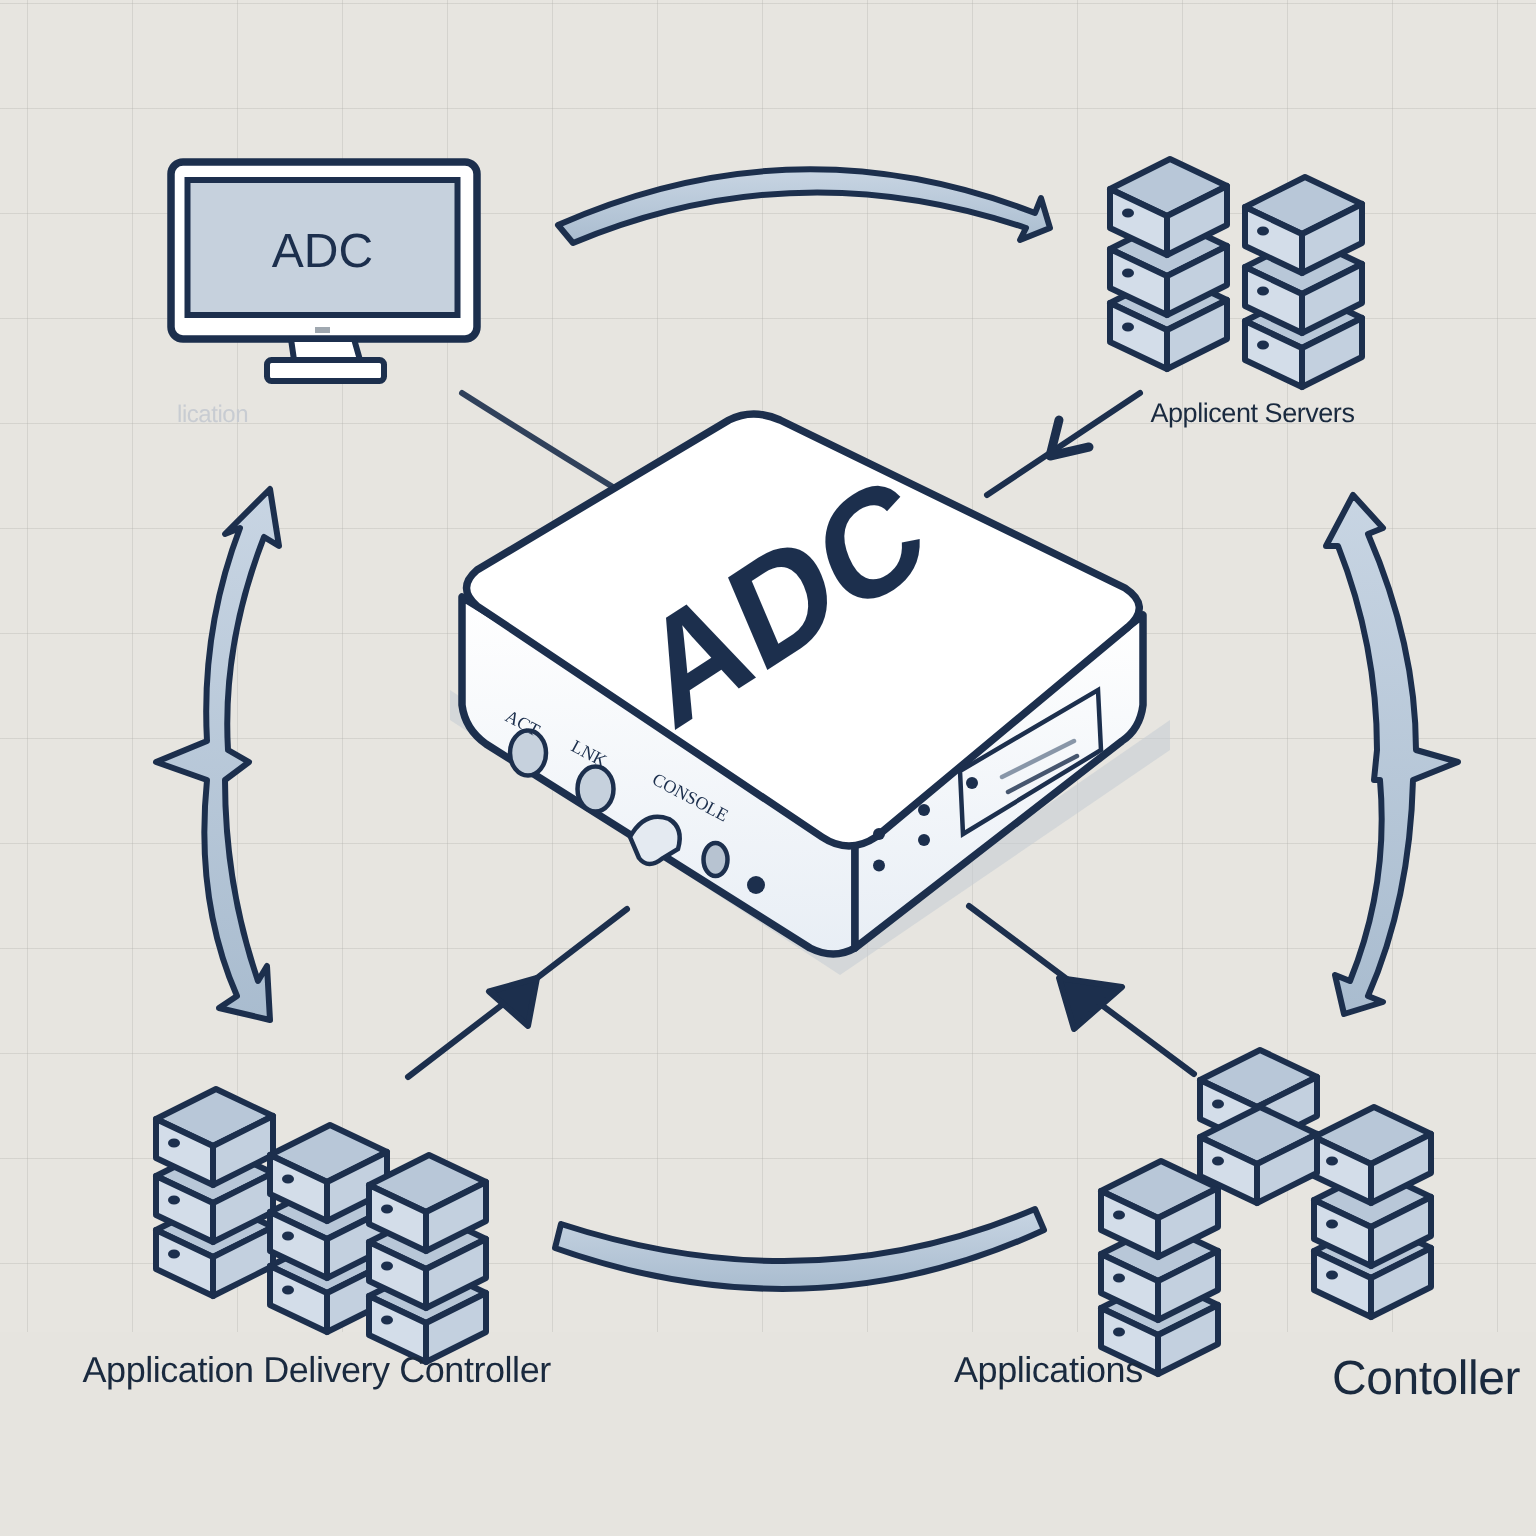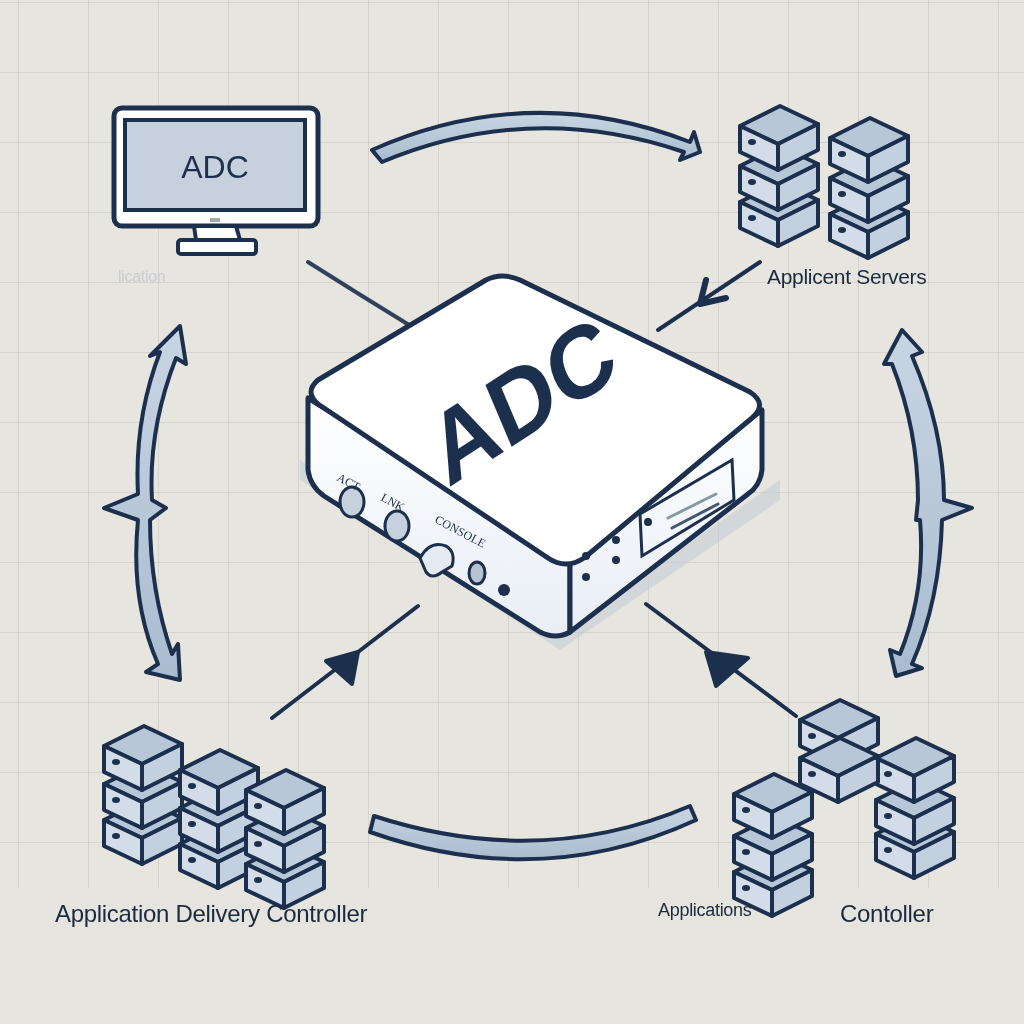--- a/index.html
+++ b/index.html
@@ -18,24 +18,24 @@
       background-size: 70px 70px;
       background-position: 18px 2px;
     }
     svg.scene { position: absolute; left: 0; top: 0; width: 1024px; height: 1024px; }
     .label {
       position: absolute; color: #1a2a3f; white-space: nowrap;
       font-family: "Liberation Sans", sans-serif;
       letter-spacing: -0.3px;
     }
     .label.monitor-caption { color: #c8ccd2; font-size: 16px; left: 118px; top: 268px; }
-    .label.top-right { font-size: 21px; left: 767px; top: 265px; }
+    .label.top-right { font-size: 18px; left: 767px; top: 265px; }
     .label.bottom-left { font-size: 24px; left: 55px; top: 900px; }
-    .label.bottom-right-a { font-size: 18px; left: 658px; top: 900px; }
-    .label.bottom-right-b { font-size: 24px; left: 840px; top: 900px; }
+    .label.bottom-right-a { font-size: 24px; left: 636px; top: 900px; }
+    .label.bottom-right-b { font-size: 32px; left: 888px; top: 900px; }
     .port-text { font-family: "Liberation Serif", serif; fill: #1c2f4d; font-size: 12px; }
   </style>
 </head>
 <body>
 
 <div id="stage">
   <svg class="scene" viewBox="0 0 1024 1024">
     <defs>
       <linearGradient id="bandGrad" x1="0" y1="0" x2="0" y2="1">
         <stop offset="0" stop-color="#c8d5e3"></stop>

